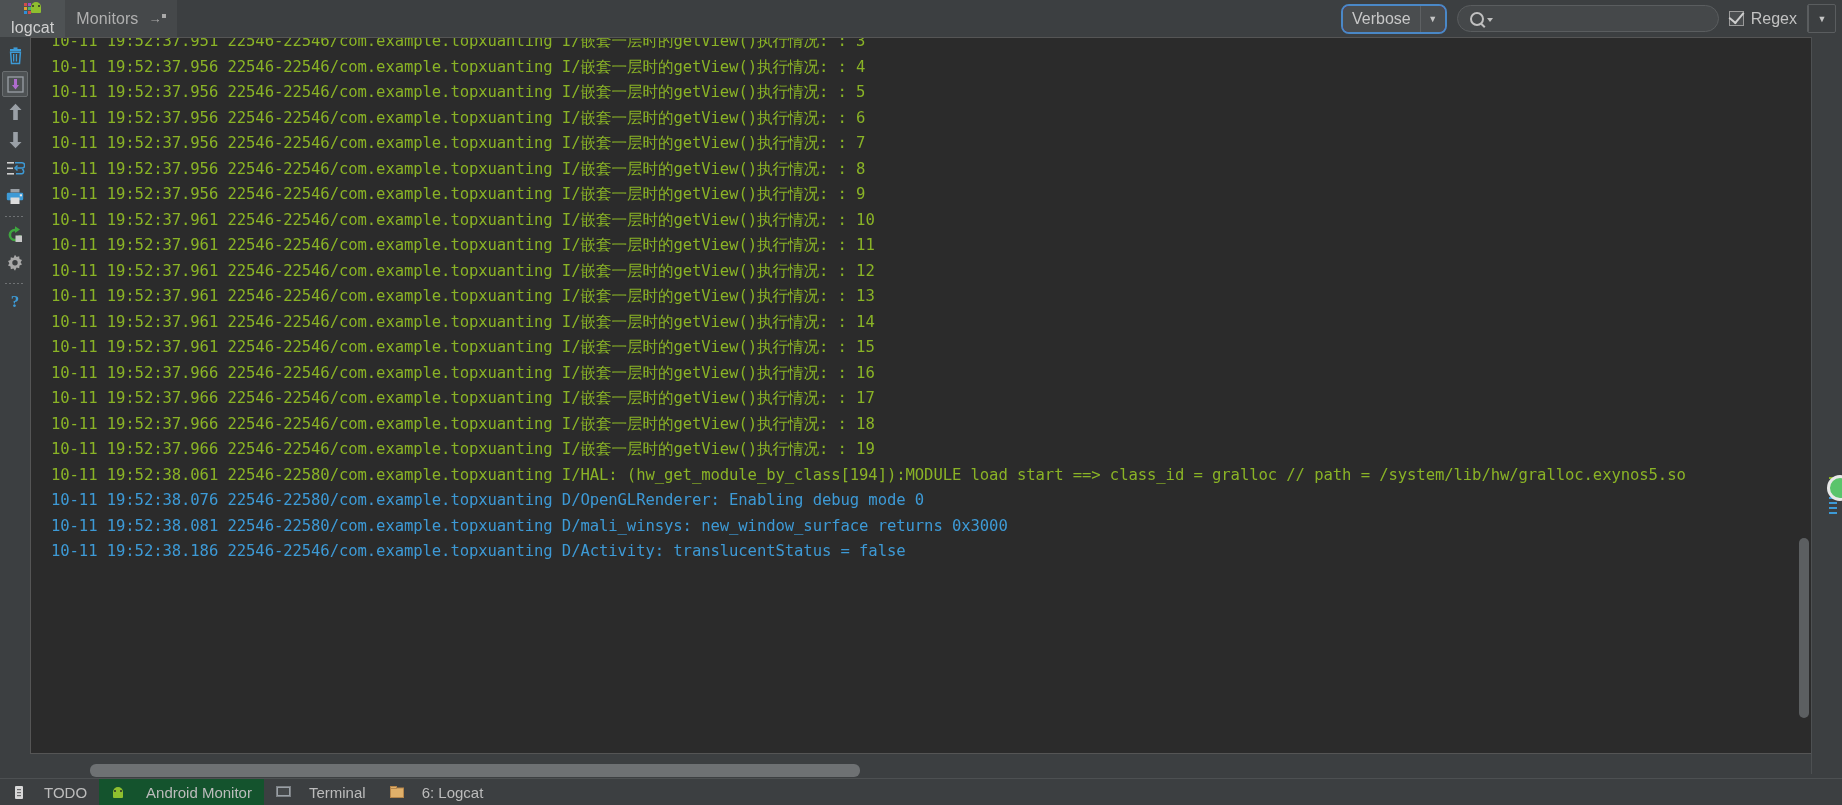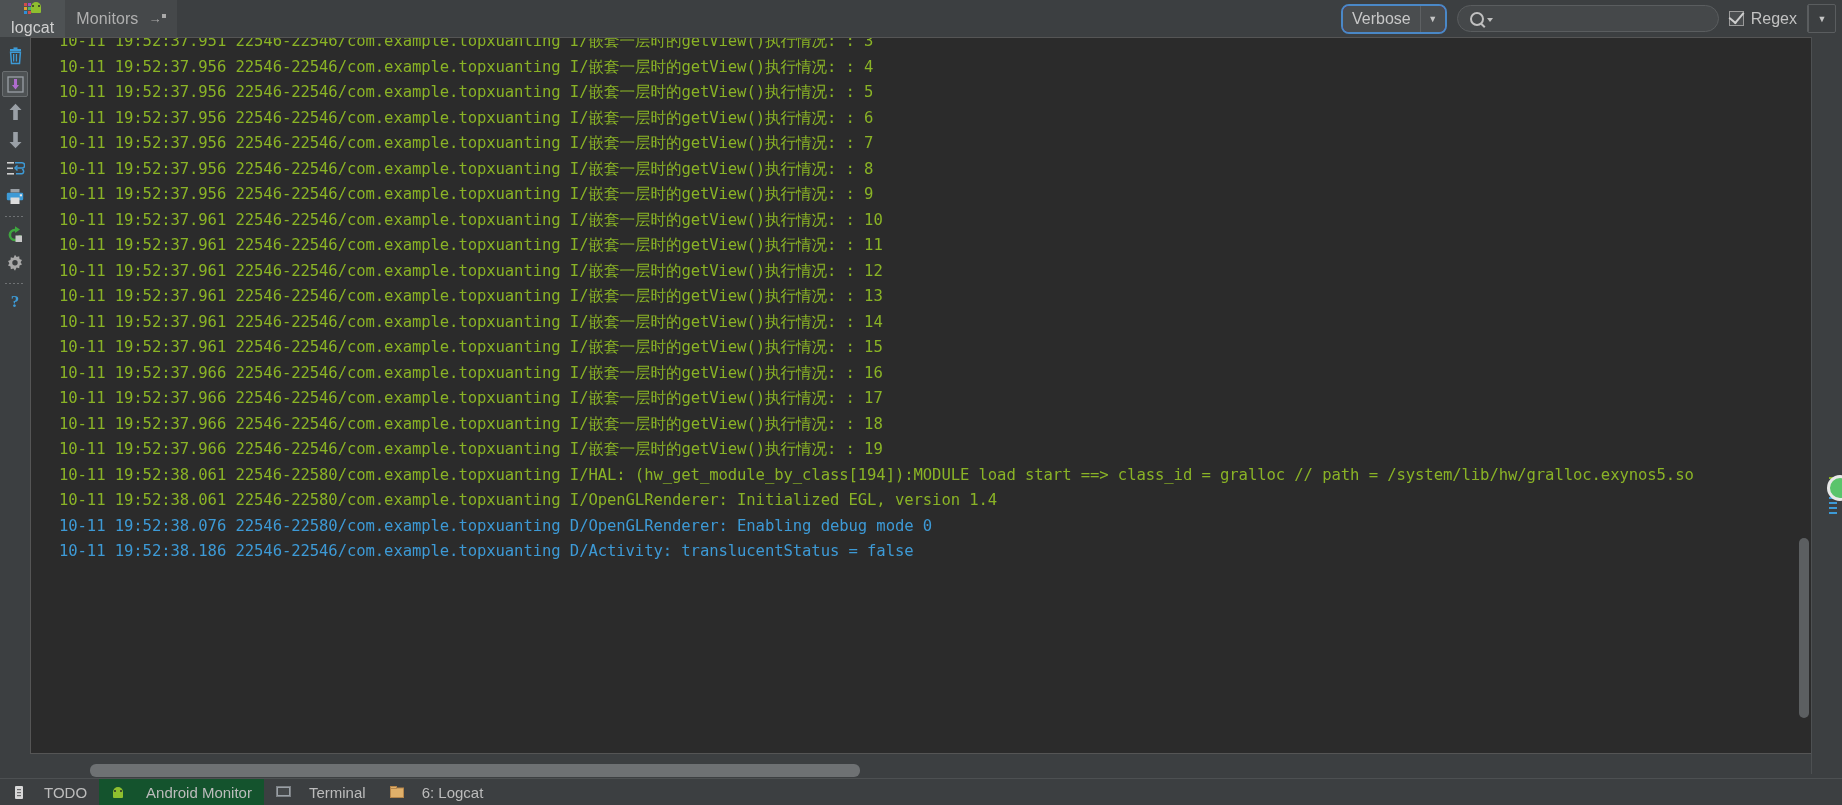--- a/index.html
+++ b/index.html
@@ -281,21 +281,21 @@
     left: 30px; top: 37px;
     width: 1782px;
     height: 717px;
     background: #2b2b2b;
     border: 1px solid #555555;
     box-sizing: border-box;
     overflow: hidden;
   }
   .log-inner {
     position: absolute;
-    left: 12px; top: -9px;
+    left: 4px; top: -9px;
     width: 100%;
   }
   .log-line {
     font-family: "DejaVu Sans Mono", monospace;
     font-size: 15.6px;
     line-height: 25.5px;
     white-space: pre;
     padding-left: 16px;
     letter-spacing: -0.1px;
   }
@@ -531,22 +531,22 @@
         <div class="log-line lvl-I">10-11 19:52:37.961 22546-22546/com.example.topxuanting I/嵌套一层时的getView()执行情况: : 11</div>
         <div class="log-line lvl-I">10-11 19:52:37.961 22546-22546/com.example.topxuanting I/嵌套一层时的getView()执行情况: : 12</div>
         <div class="log-line lvl-I">10-11 19:52:37.961 22546-22546/com.example.topxuanting I/嵌套一层时的getView()执行情况: : 13</div>
         <div class="log-line lvl-I">10-11 19:52:37.961 22546-22546/com.example.topxuanting I/嵌套一层时的getView()执行情况: : 14</div>
         <div class="log-line lvl-I">10-11 19:52:37.961 22546-22546/com.example.topxuanting I/嵌套一层时的getView()执行情况: : 15</div>
         <div class="log-line lvl-I">10-11 19:52:37.966 22546-22546/com.example.topxuanting I/嵌套一层时的getView()执行情况: : 16</div>
         <div class="log-line lvl-I">10-11 19:52:37.966 22546-22546/com.example.topxuanting I/嵌套一层时的getView()执行情况: : 17</div>
         <div class="log-line lvl-I">10-11 19:52:37.966 22546-22546/com.example.topxuanting I/嵌套一层时的getView()执行情况: : 18</div>
         <div class="log-line lvl-I">10-11 19:52:37.966 22546-22546/com.example.topxuanting I/嵌套一层时的getView()执行情况: : 19</div>
         <div class="log-line lvl-I">10-11 19:52:38.061 22546-22580/com.example.topxuanting I/HAL: (hw_get_module_by_class[194]):MODULE load start ==&gt; class_id = gralloc // path = /system/lib/hw/gralloc.exynos5.so</div>
-        <div class="log-line lvl-I">10-11 19:52:38.061 22546-22580/com.example.topxuanting I/OpenGLRenderer: Initialized EGL, version 1.4</div>
         <div class="log-line lvl-D">10-11 19:52:38.076 22546-22580/com.example.topxuanting D/OpenGLRenderer: Enabling debug mode 0</div>
+        <div class="log-line lvl-D">10-11 19:52:38.081 22546-22580/com.example.topxuanting D/mali_winsys: new_window_surface returns 0x3000</div>
         <div class="log-line lvl-D">10-11 19:52:38.186 22546-22546/com.example.topxuanting D/Activity: translucentStatus = false</div>
       </div>
     <div class="log-vscroll">
       <div class="log-vthumb"></div>
     </div>
   </div>
 
   <div class="hscroll-track">
     <div class="hscroll-thumb"></div>
   </div>

